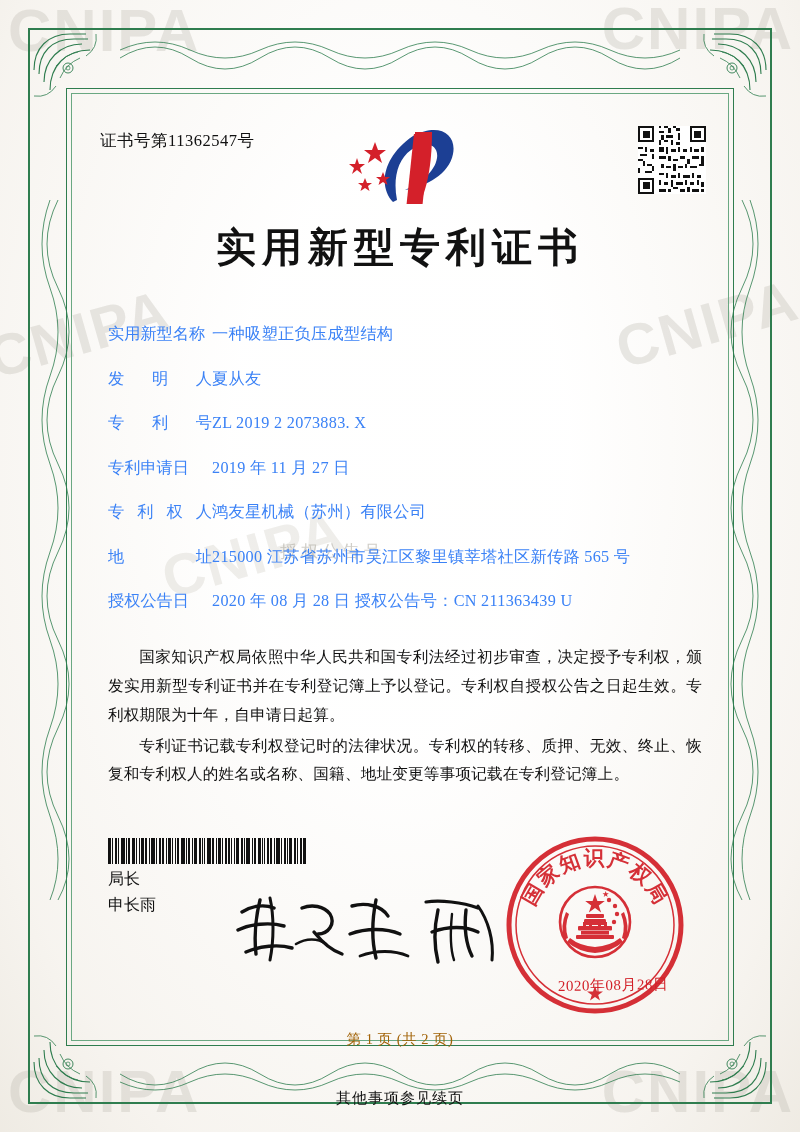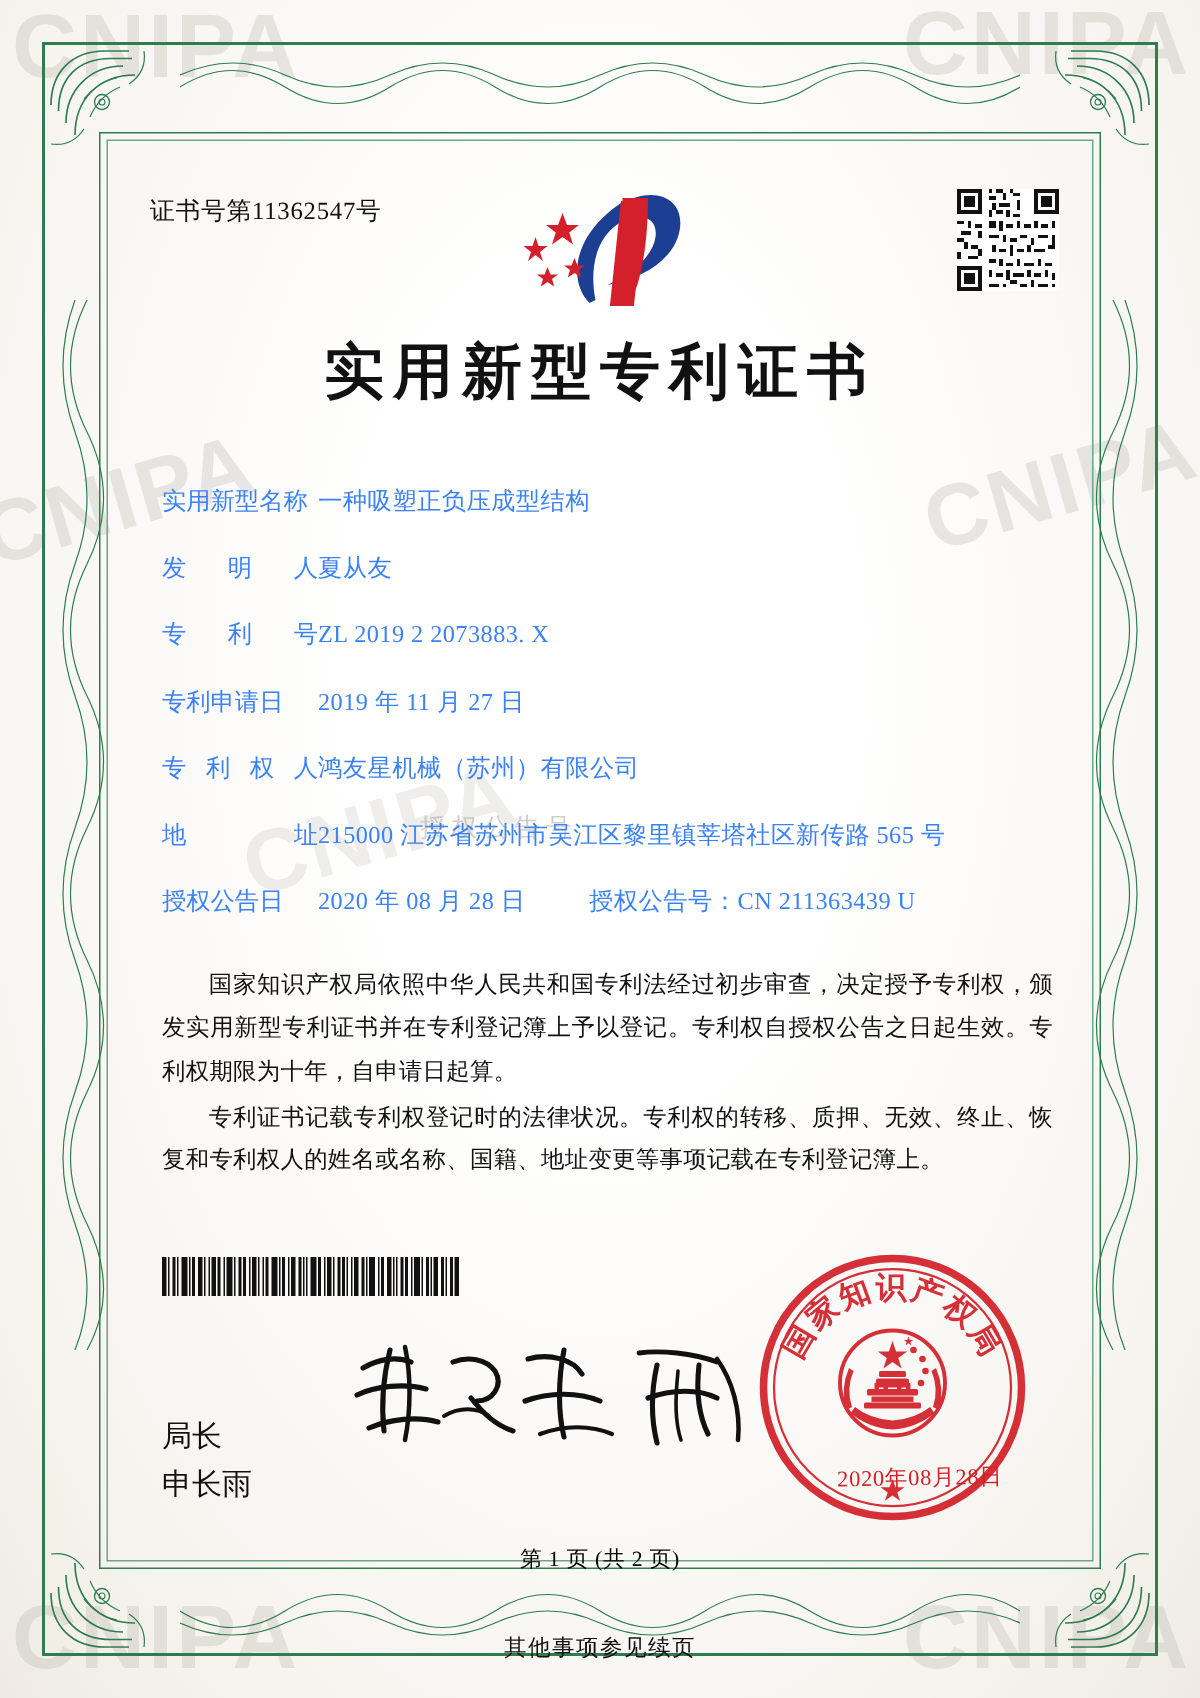--- a/index.html
+++ b/index.html
@@ -159,21 +159,20 @@
     flex: 0 0 104px;
     letter-spacing: 0px;
     display: flex;
     justify-content: space-between;
   }
   .f-value {
     flex: 1;
     letter-spacing: 0.3px;
   }
   .inline-extra {
-    margin-left: 38px;
   }
 
   
   .paras {
     position: absolute;
     left: 22px; right: 12px;
     top: 535px;
     font-size: 15.6px;
     line-height: 1.85;
     color: #111;
@@ -199,22 +198,22 @@
     display: block;
     background: #111;
     height: 100%;
     margin-right: 1.4px;
   }
 
   
   .sig-block {
     position: absolute;
     left: 22px;
-    top: 834px;
-    font-size: 20px;
+    top: 758px;
+    font-size: 16px;
     line-height: 1.6;
     color: #111;
   }
   .sig-hand {
     position: absolute;
     left: 140px;
     top: 782px;
     width: 300px;
     height: 78px;
   }
@@ -237,21 +236,21 @@
     font-family: "Liberation Serif", serif;
     transform: rotate(-1deg);
   }
 
   .page-num {
     position: absolute;
     left: 0; right: 0;
     top: 922px;
     text-align: center;
     font-size: 14.5px;
-    color: #000000;
+    color: #a16207;
     letter-spacing: 0.5px;
   }
 
   .footer-note {
     position: absolute;
     left: 0; right: 0;
     bottom: 24px;
     text-align: center;
     font-size: 15px;
     color: #111;

